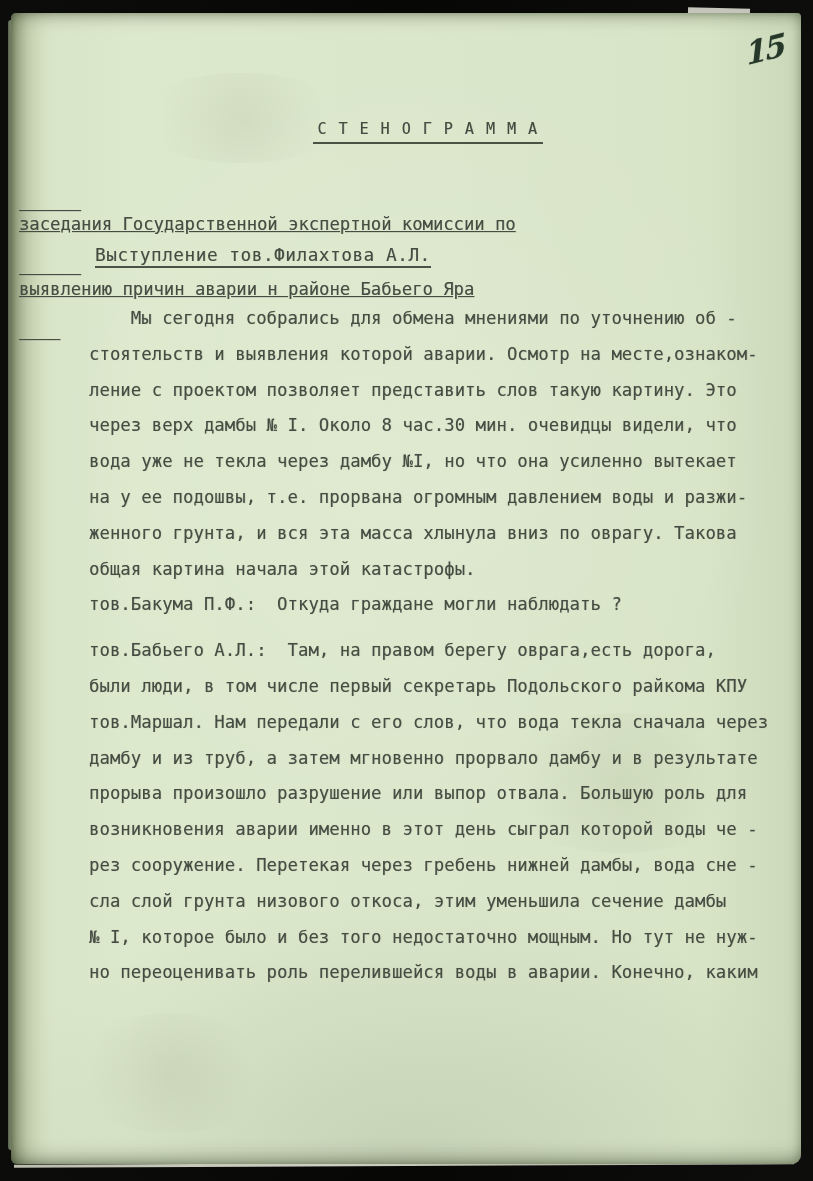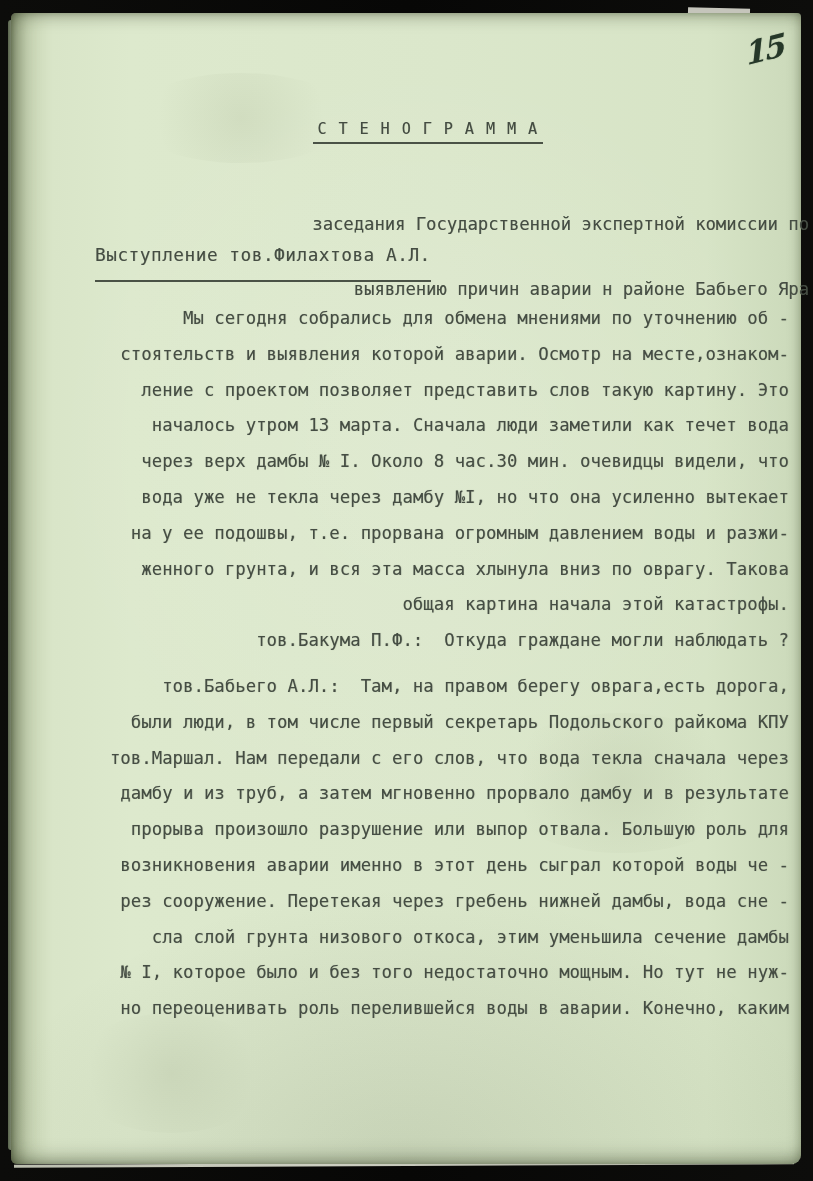--- a/index.html
+++ b/index.html
@@ -82,53 +82,54 @@
     padding: 0 4px 4px 4px;
     border-bottom: 2px solid #4a5246;
     color: #434b41;
     text-shadow: 0.4px 0.4px 0.6px rgba(67,75,65,0.45);
     white-space: pre;
   }
   .doc-subtitle {
     position: absolute;
     left: 0; top: 158px;
     width: 100%;
-    text-align: right;
+    text-align: left;
     transform: translateX(8px);
     font-size: 17.2px;
     line-height: 21.5px;
     color: #454d43;
     text-shadow: 0.4px 0.4px 0.6px rgba(69,77,67,0.40);
     white-space: pre;
+    text-decoration: underline;
   }
   .speech-heading-wrap {
     position: absolute;
     left: 84px; top: 232px;
   }
   .speech-heading {
     display: inline-block;
     font-size: 17.6px;
-    padding-bottom: 15px;
+    padding-bottom: 1px;
     border-bottom: 2px solid #4a5246;
     color: #454d43;
     letter-spacing: 0.6px;
     text-shadow: 0.4px 0.4px 0.6px rgba(69,77,67,0.40);
     white-space: pre;
   }
   .body-text {
     position: absolute;
     left: 78px; top: 288px;
     width: 700px;
     font-size: 17.2px;
     line-height: 35.8px;
     color: #454d43;
     text-shadow: 0.4px 0.4px 0.7px rgba(69,77,67,0.42);
     letter-spacing: 0.1px;
   }
-  .line { white-space: pre; height: 35.8px; text-align: right; }
+  .line { white-space: pre; height: 35.8px; }
   .line.dlg-gap { margin-top: 10px; }
   
   .stain {
     position: absolute;
     border-radius: 50%;
     background: radial-gradient(circle, rgba(110,120,85,0.10), rgba(110,120,85,0) 70%);
     pointer-events: none;
   }
 </style>
 </head>
@@ -156,21 +157,20 @@
     </div>
 
     <div class="speech-heading-wrap">
       <span class="speech-heading">Выступление тов.Филахтова А.Л.</span>
     </div>
 
     <div class="body-text">
       <div class="line">    Мы сегодня собрались для обмена мнениями по уточнению об -</div>
       <div class="line">стоятельств и выявления которой аварии. Осмотр на месте,ознаком-</div>
       <div class="line">ление с проектом позволяет представить слов такую картину. Это</div>
-      <div class="line">началось утром 13 марта. Сначала люди заметили как течет вода</div>
       <div class="line">через верх дамбы № I. Около 8 час.30 мин. очевидцы видели, что</div>
       <div class="line">вода уже не текла через дамбу №I, но что она усиленно вытекает</div>
       <div class="line">на у ее подошвы, т.е. прорвана огромным давлением воды и разжи-</div>
       <div class="line">женного грунта, и вся эта масса хлынула вниз по оврагу. Такова</div>
       <div class="line">общая картина начала этой катастрофы.</div>
       <div class="line">тов.Бакума П.Ф.:  Откуда граждане могли наблюдать ?</div>
       <div class="line dlg-gap">тов.Бабьего А.Л.:  Там, на правом берегу оврага,есть дорога,</div>
       <div class="line">были люди, в том числе первый секретарь Подольского райкома КПУ</div>
       <div class="line">тов.Маршал. Нам передали с его слов, что вода текла сначала через</div>
       <div class="line">дамбу и из труб, а затем мгновенно прорвало дамбу и в результате</div>

